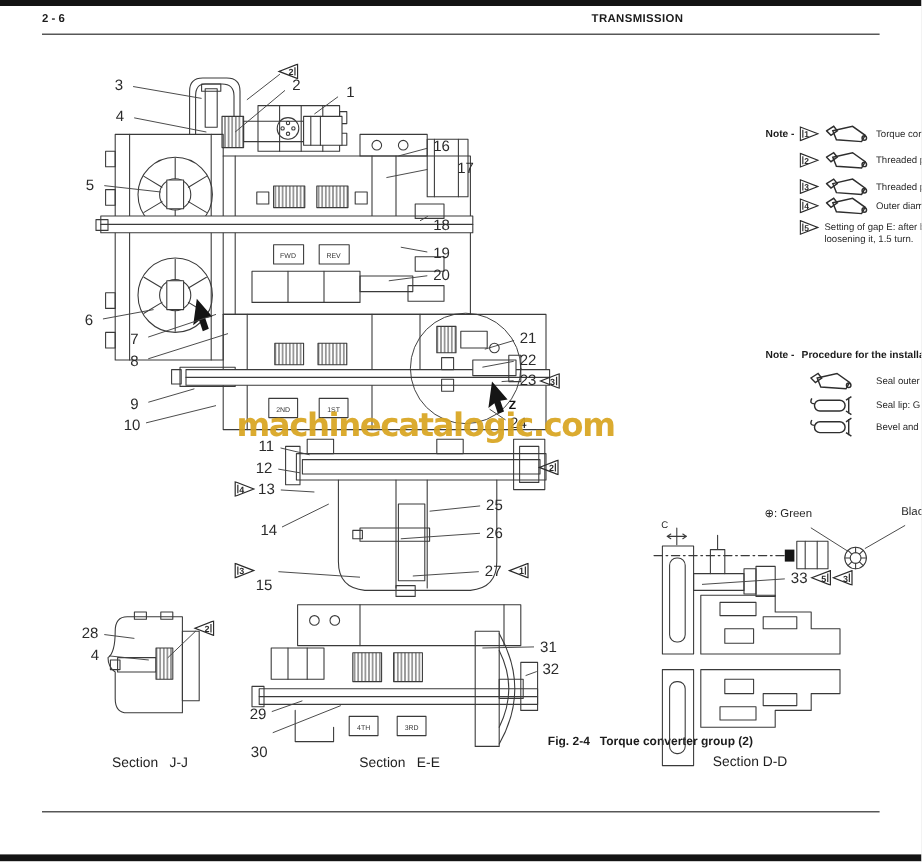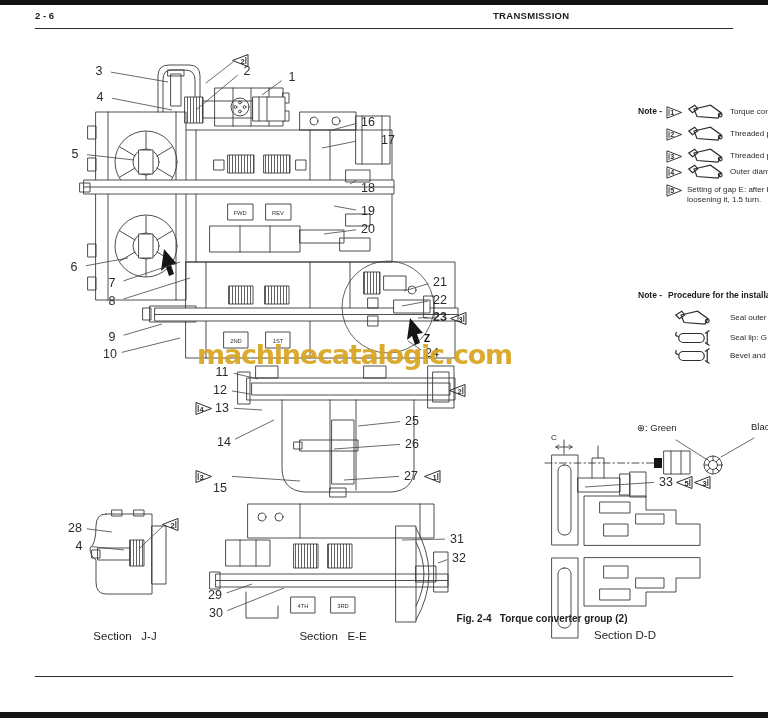--- a/index.html
+++ b/index.html
@@ -294,29 +294,29 @@
       <div class="callout" style="left: 222px; top: 408px;">13</div>
       <div class="callout" style="left: 224px; top: 442px;">14</div>
       <div class="callout" style="left: 220px; top: 488px;">15</div>
       <div class="callout" style="left: 368px; top: 122px;">16</div>
       <div class="callout" style="left: 368px; top: 140px; padding-left: 40px;">17</div>
       <div class="callout" style="left: 368px; top: 188px;">18</div>
       <div class="callout" style="left: 368px; top: 211px;">19</div>
       <div class="callout" style="left: 368px; top: 229px;">20</div>
       <div class="callout" style="left: 440px; top: 282px;">21</div>
       <div class="callout" style="left: 440px; top: 300px;">22</div>
-      <div class="callout" style="left: 440px; top: 317px; font-weight: bold;">23</div>
+      <div class="callout" style="left: 440px; top: 317px;">23</div>
       <div class="callout" style="left: 432px; top: 353px;">24</div>
       <div class="callout" style="left: 412px; top: 421px;">25</div>
       <div class="callout" style="left: 412px; top: 444px;">26</div>
       <div class="callout" style="left: 411px; top: 476px;">27</div>
       <div class="callout" style="left: 75px; top: 528px;">28</div>
       <div class="callout" style="left: 79px; top: 546px;">4</div>
       <div class="callout" style="left: 215px; top: 595px;">29</div>
-      <div class="callout" style="left: 216px; top: 613px;">30</div>
+      <div class="callout" style="left: 216px; top: 627px;">30</div>
       <div class="callout" style="left: 457px; top: 539px;">31</div>
       <div class="callout" style="left: 459px; top: 558px;">32</div>
       <div class="callout" style="left: 666px; top: 482px;">33</div>
       <div class="marker" style="left: 231px; top: 52.5px;"><svg width="18" height="13" viewBox="0 0 18 13">
           <g stroke="#2b2b2b" stroke-width="1" fill="none">
             <polygon points="17,0.5 17,12.5 1.5,6.5"></polygon>
             <line x1="14.8" y1="3" x2="14.8" y2="10"></line>
           </g>
           <text x="11.5" y="9.6" font-size="7.5" font-weight="bold" text-anchor="middle" fill="#2b2b2b" stroke="none" font-family="Liberation Sans, sans-serif">2</text>
         </svg></div>

